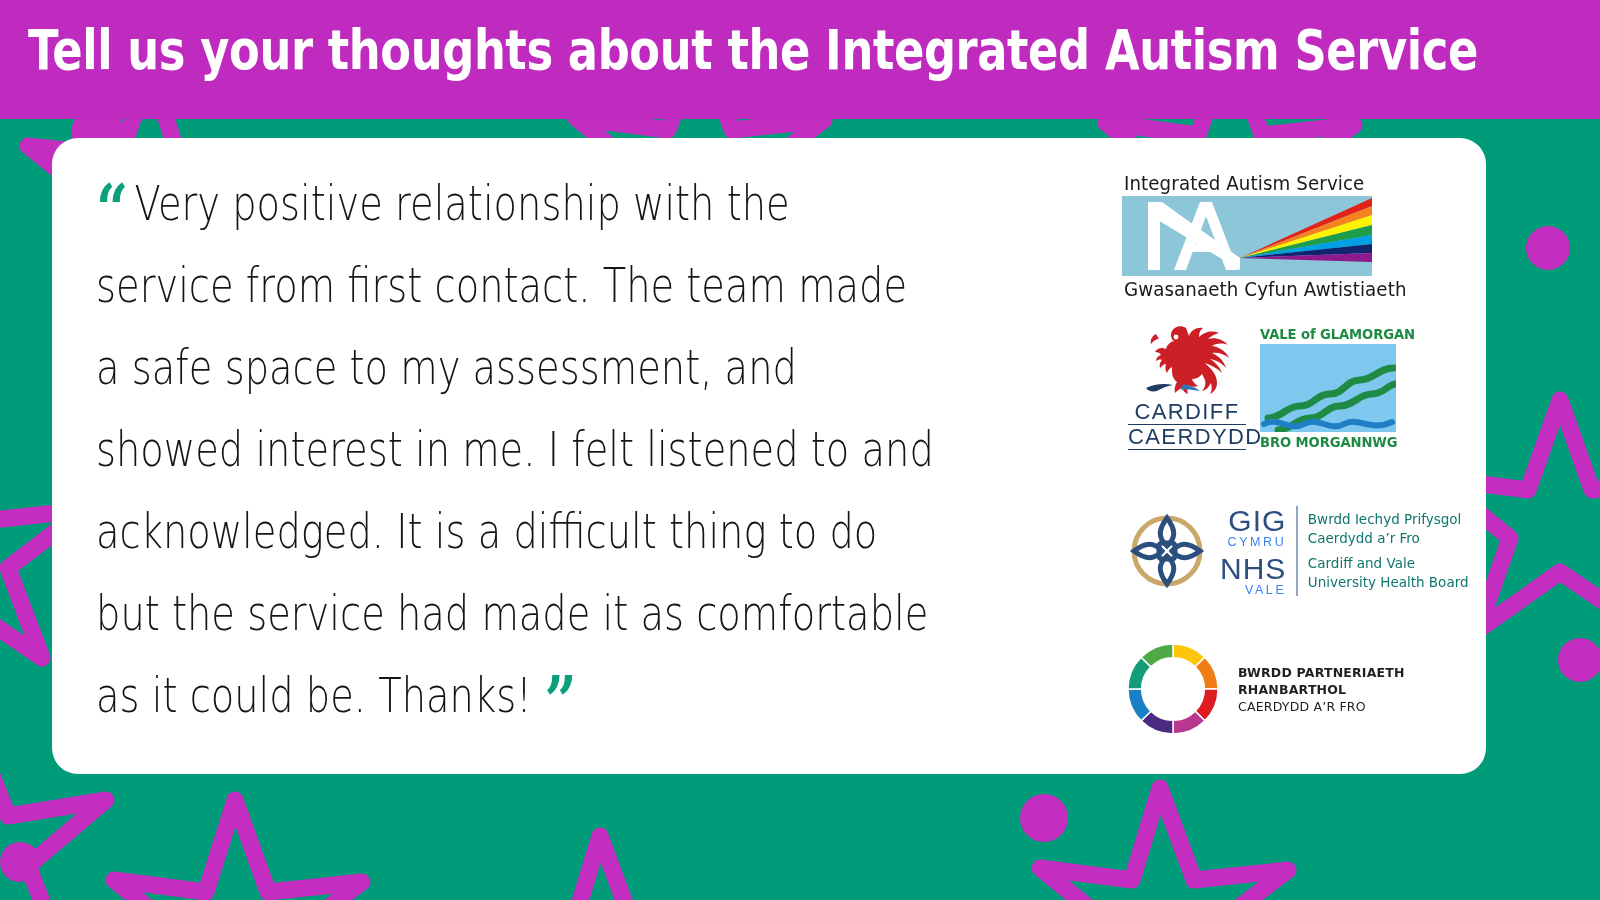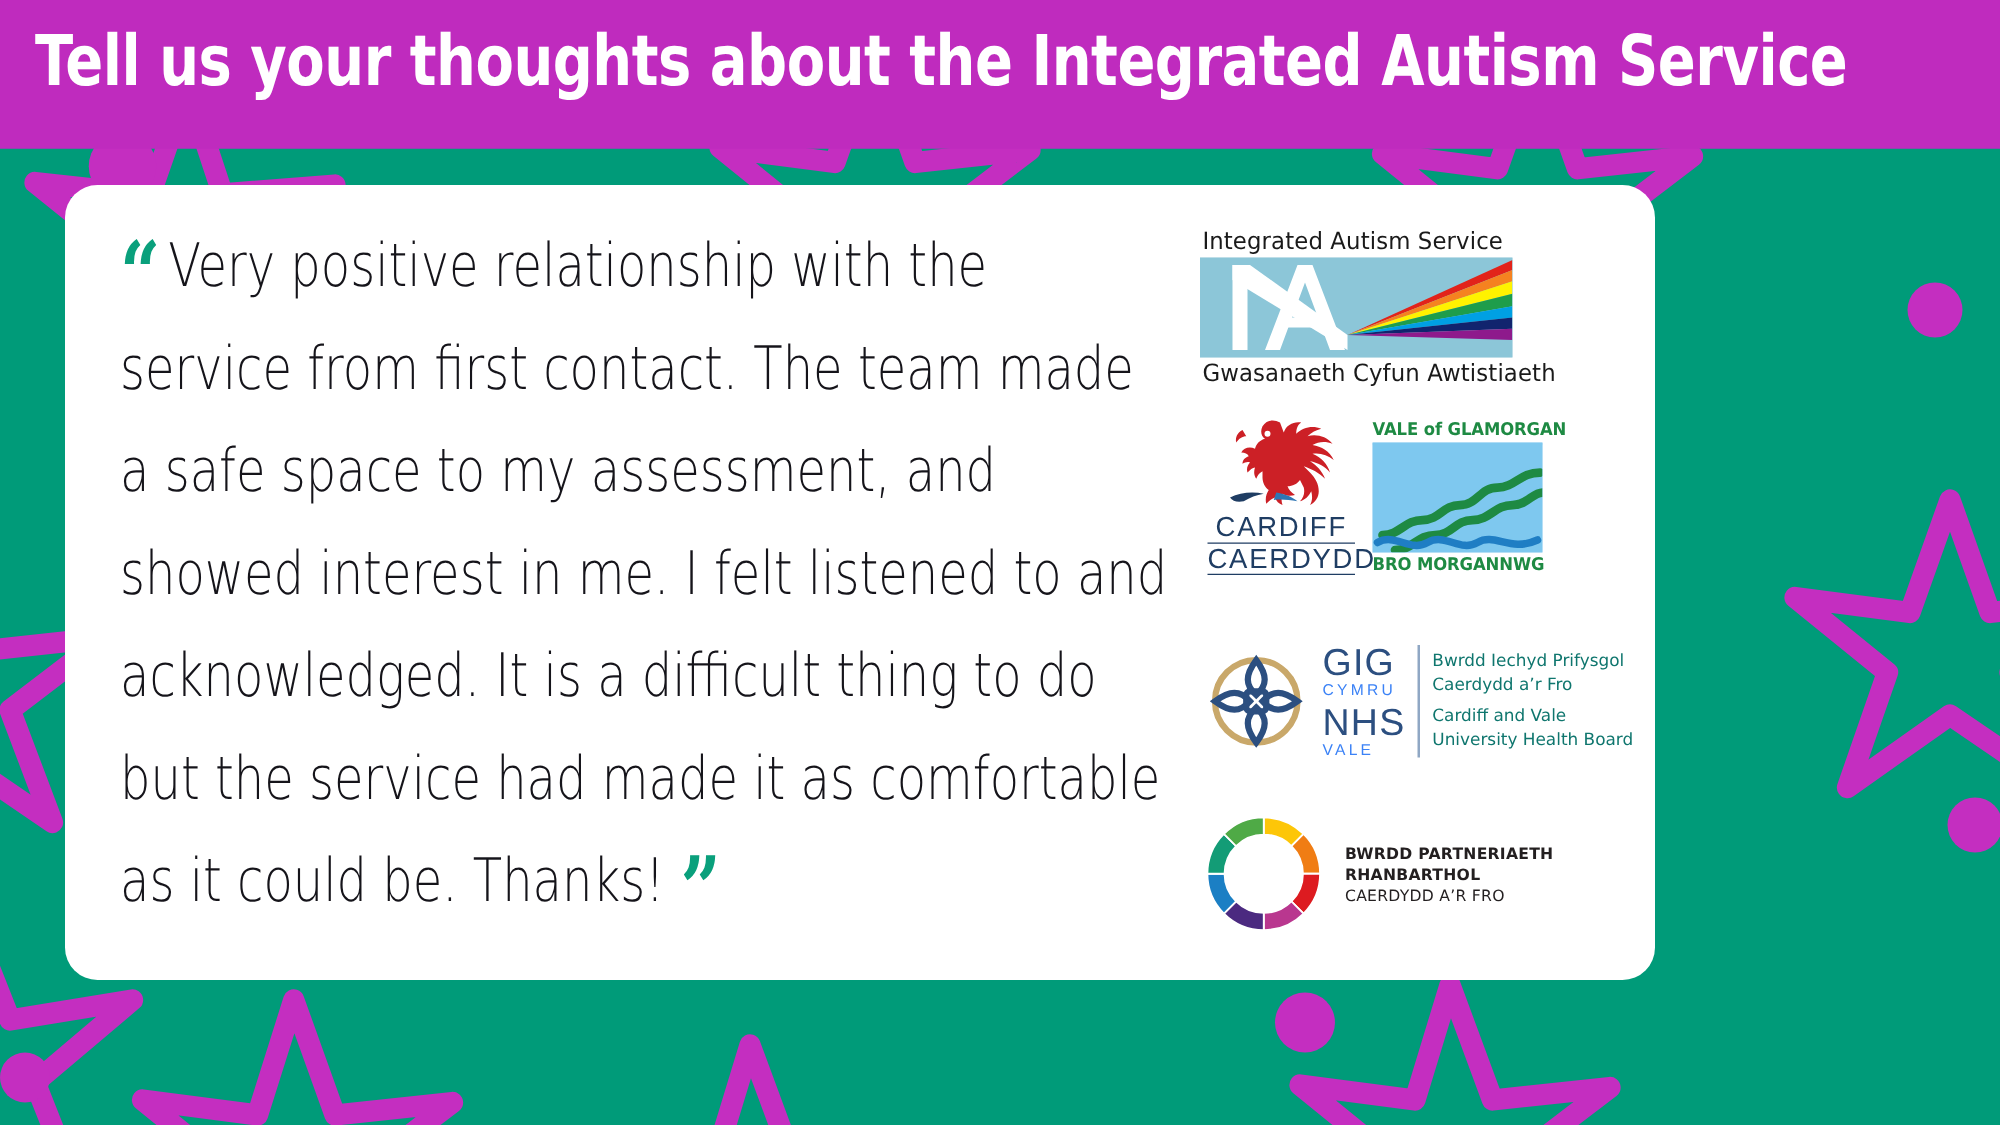--- a/index.html
+++ b/index.html
@@ -38,22 +38,22 @@
   
   .bg-deco {
     position: absolute;
     left: 0; top: 100px;
     width: 1600px; height: 800px;
     z-index: 1;
   }
   
   .quote-card {
     position: absolute;
-    left: 52px; top: 148px;
-    width: 1272px; height: 636px;
+    left: 52px; top: 138px;
+    width: 1434px; height: 636px;
     background: #ffffff;
     border-radius: 26px;
     z-index: 20;
   }
   .quote-body {
     position: absolute;
     left: 44px; top: 24px;
     width: 1060px;
   }
   .quote-text {
@@ -149,21 +149,21 @@
   
   .nhs-row {
     display: flex; align-items: center; gap: 10px;
     margin-top: 56px;
     padding-left: 2px;
   }
   .nhs-knot { width: 86px; height: 86px; }
   .nhs-gig {
     font-family: "Liberation Sans", sans-serif;
     color: #2c4f80;
-    text-align: left;
+    text-align: right;
     line-height: 1;
   }
   .nhs-gig .big { font-size: 30px; letter-spacing: 1px; font-weight: 400; }
   .nhs-gig .sml { font-size: 12.5px; letter-spacing: 2.6px; color: #3b82f6; font-weight: 400; }
   .nhs-div { width: 1.5px; align-self: stretch; background: #8fa7c4; }
   .nhs-text {
     font-family: "DejaVu Sans", sans-serif;
     font-size: 13.5px;
     line-height: 19px;
     color: #0f766e;

